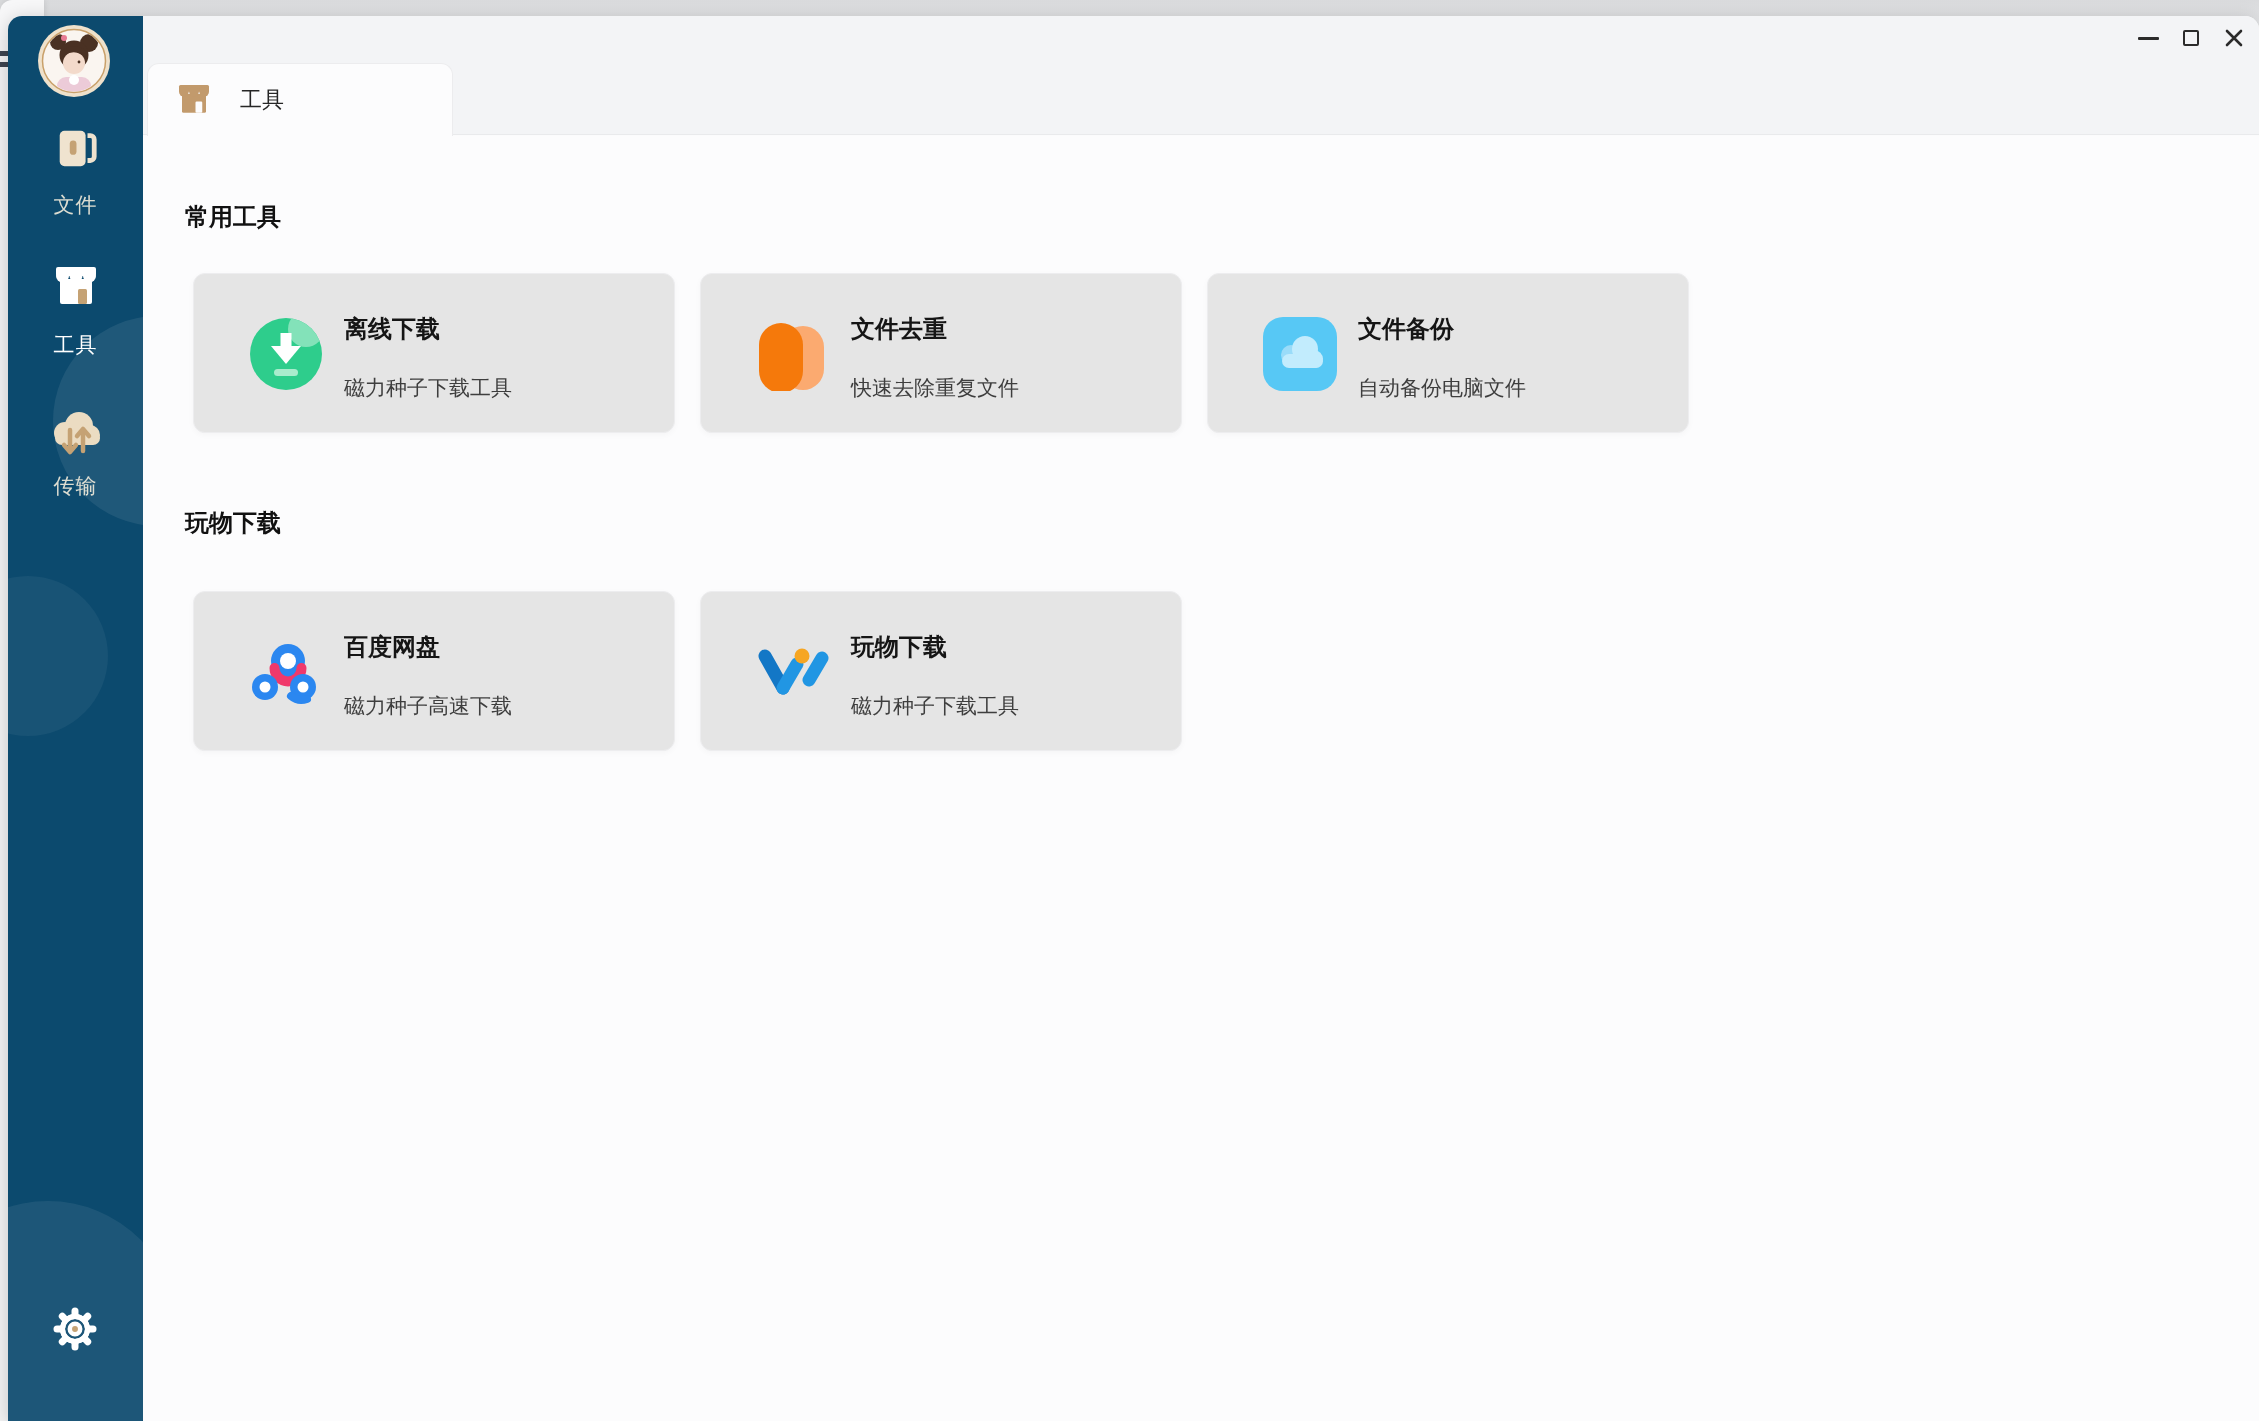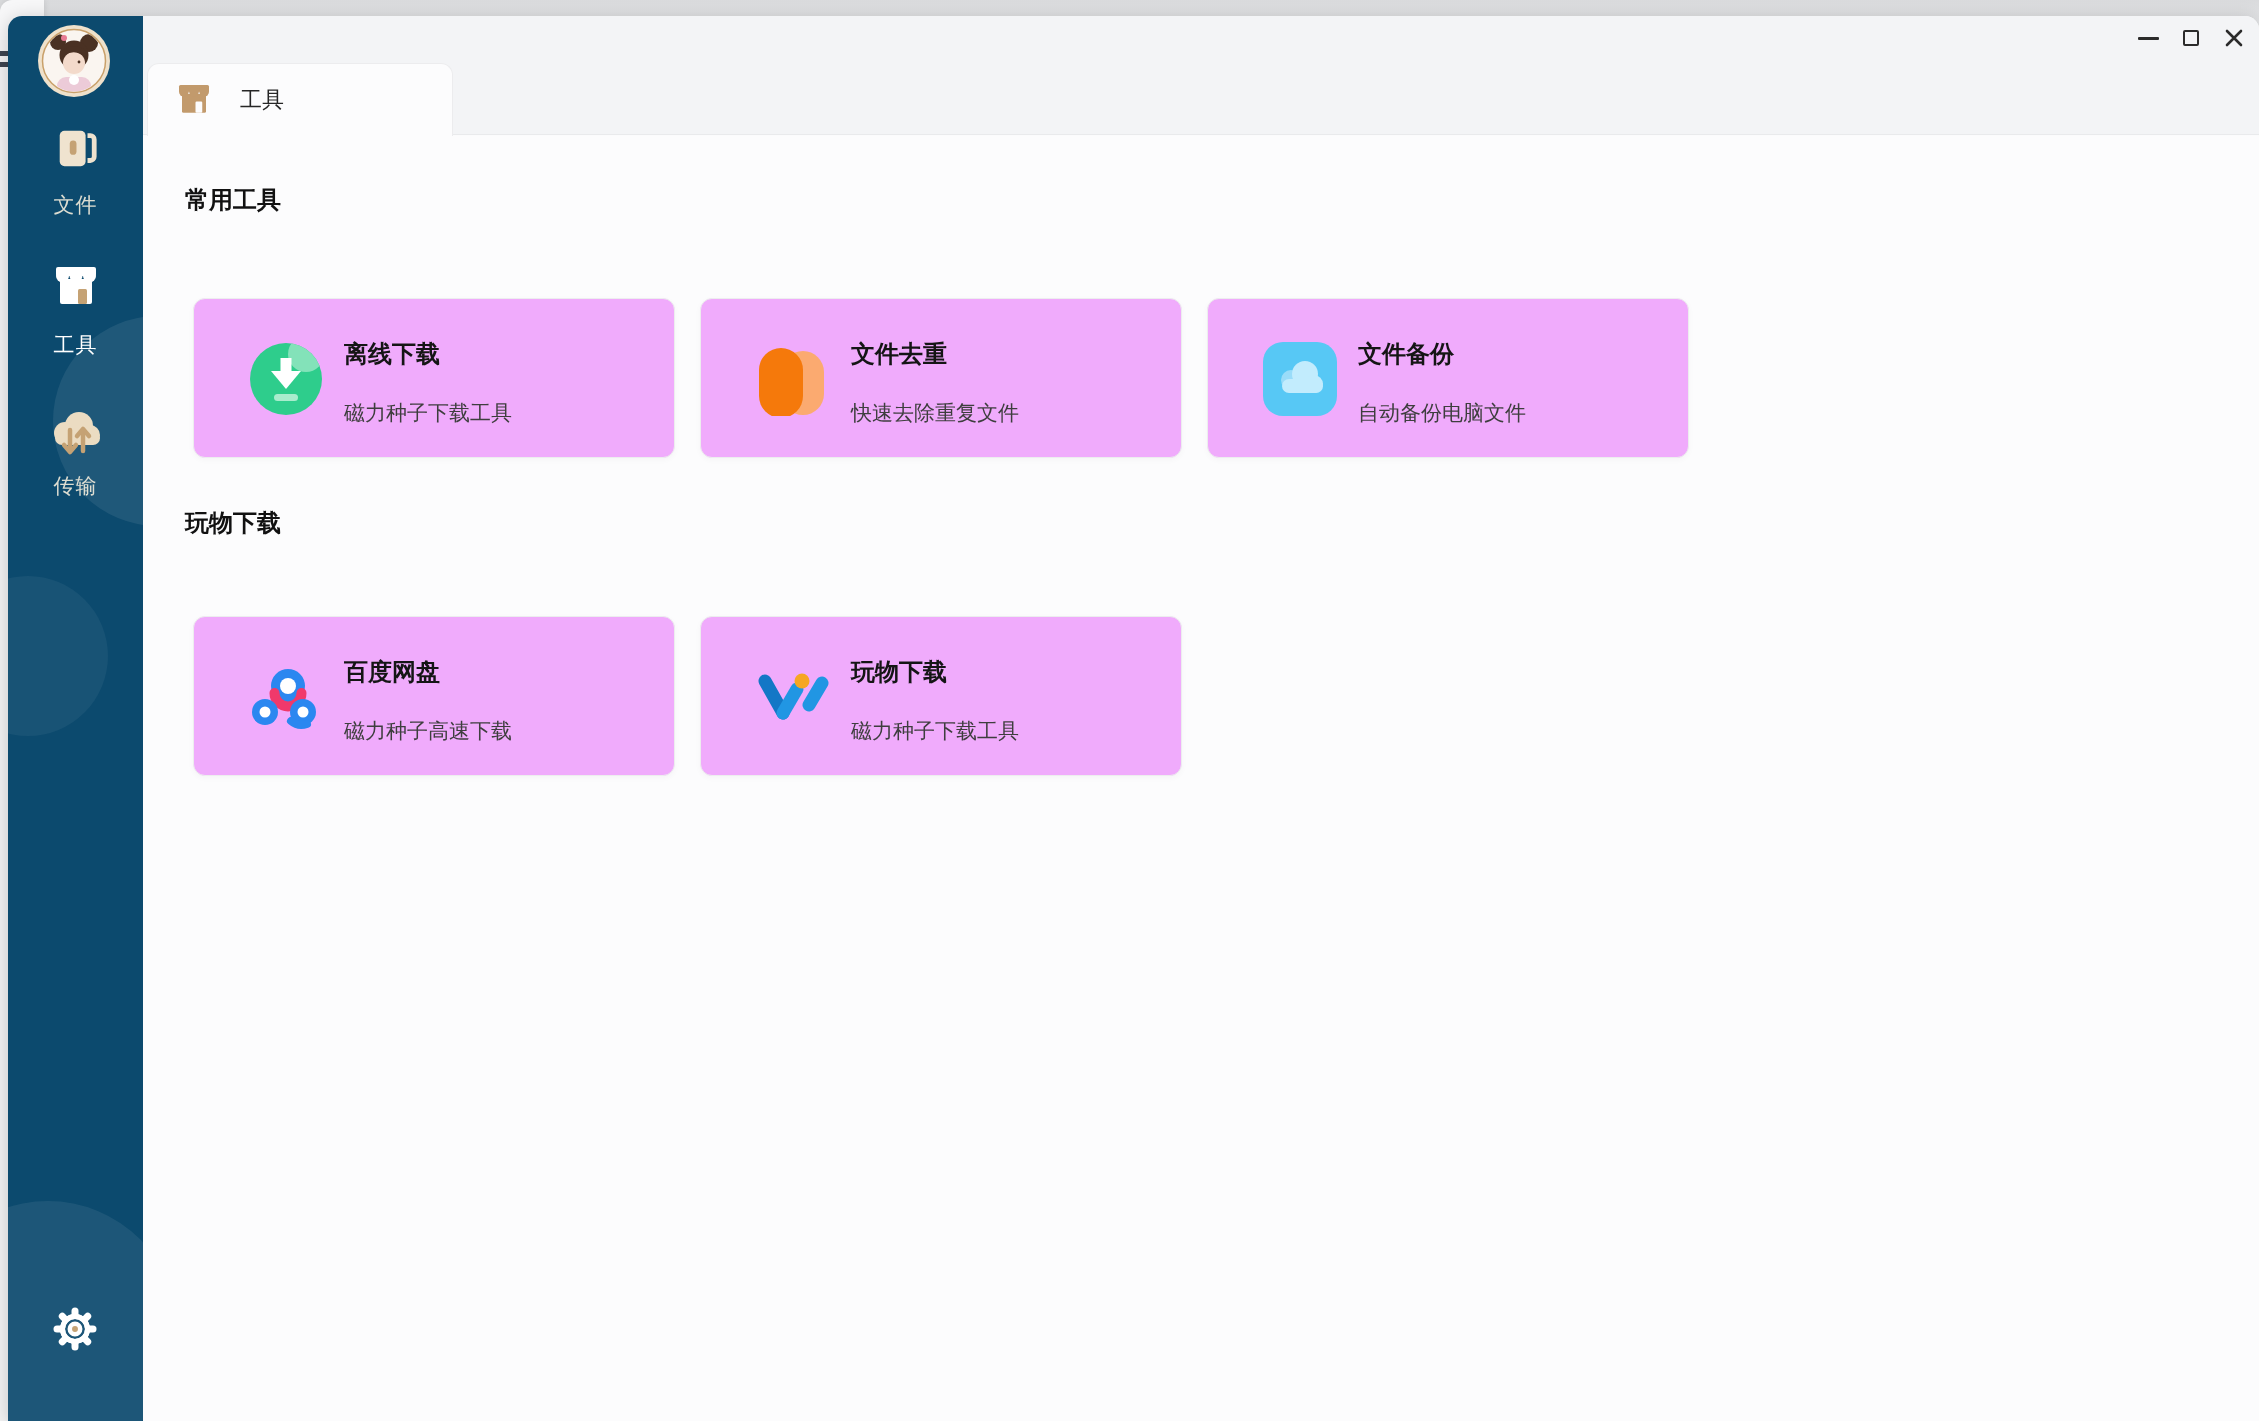--- a/index.html
+++ b/index.html
@@ -36,24 +36,24 @@
   .titlebar { position:absolute; left:0; top:0; right:0; height:119px; background:#F3F4F6; border-bottom:1px solid #E9EAEC; }
   .tab { position:absolute; left:4px; top:47px; width:306px; height:73px; background:#FCFCFD; border:1px solid #ECECEE; border-bottom:none; border-radius:12px 12px 0 0; display:flex; align-items:center; padding-left:28px; cursor:pointer; }
   .tab .tab-label { margin-left:28px; font-size:22px; color:#262626; }
   .controls { position:absolute; top:9px; right:12px; display:flex; gap:17px; }
   .ctrl { width:26px; height:26px; display:flex; align-items:center; justify-content:center; cursor:pointer; }
   .ctrl .min-glyph { width:21px; height:3px; background:#2b2b2b; border-radius:1px; }
   .ctrl .max-glyph { width:16px; height:16px; border:2.4px solid #2b2b2b; border-radius:2px; }
 
   .content { position:absolute; left:0; top:120px; right:0; bottom:0; background:#FCFCFD; }
   .section-heading { position:absolute; left:42px; font-size:24px; font-weight:700; color:#111; }
-  .h1 { top:48px; } .h2 { top:371px; }
+  .h1 { top:65px; } .h2 { top:371px; }
   .cards { position:absolute; left:50px; display:flex; gap:25px; }
   .row1 { top:137px; } .row2 { top:455px;justify-content:space-between; }
-  .card { position:relative; width:482px; height:160px; background:#f0abfc; border:1px solid #EDEDEF; border-radius:12px; box-shadow:0 2px 6px rgba(0,0,0,.03); cursor:pointer;margin-top:25px; }
+  .card { position:relative; width:482px; height:160px; background:#e5e5e5; border:1px solid #EDEDEF; border-radius:12px; box-shadow:0 2px 6px rgba(0,0,0,.03); cursor:pointer; }
   .card .card-icon { position:absolute; left:55px; top:43px; width:74px; height:74px; }
   .card .card-title { position:absolute; left:150px; top:39px; font-size:24px; font-weight:700; color:#151515; }
   .card .card-subtitle { position:absolute; left:150px; top:100px; font-size:21px; color:#3E3E3E; }
 
   .empty-message { position:absolute; top:710px; left:0; width:1714px; text-align:center; font-size:48px; color:#0a0a0a; letter-spacing:2px; }
 </style>
 </head>
 <body>
 
 <div class="screen">

